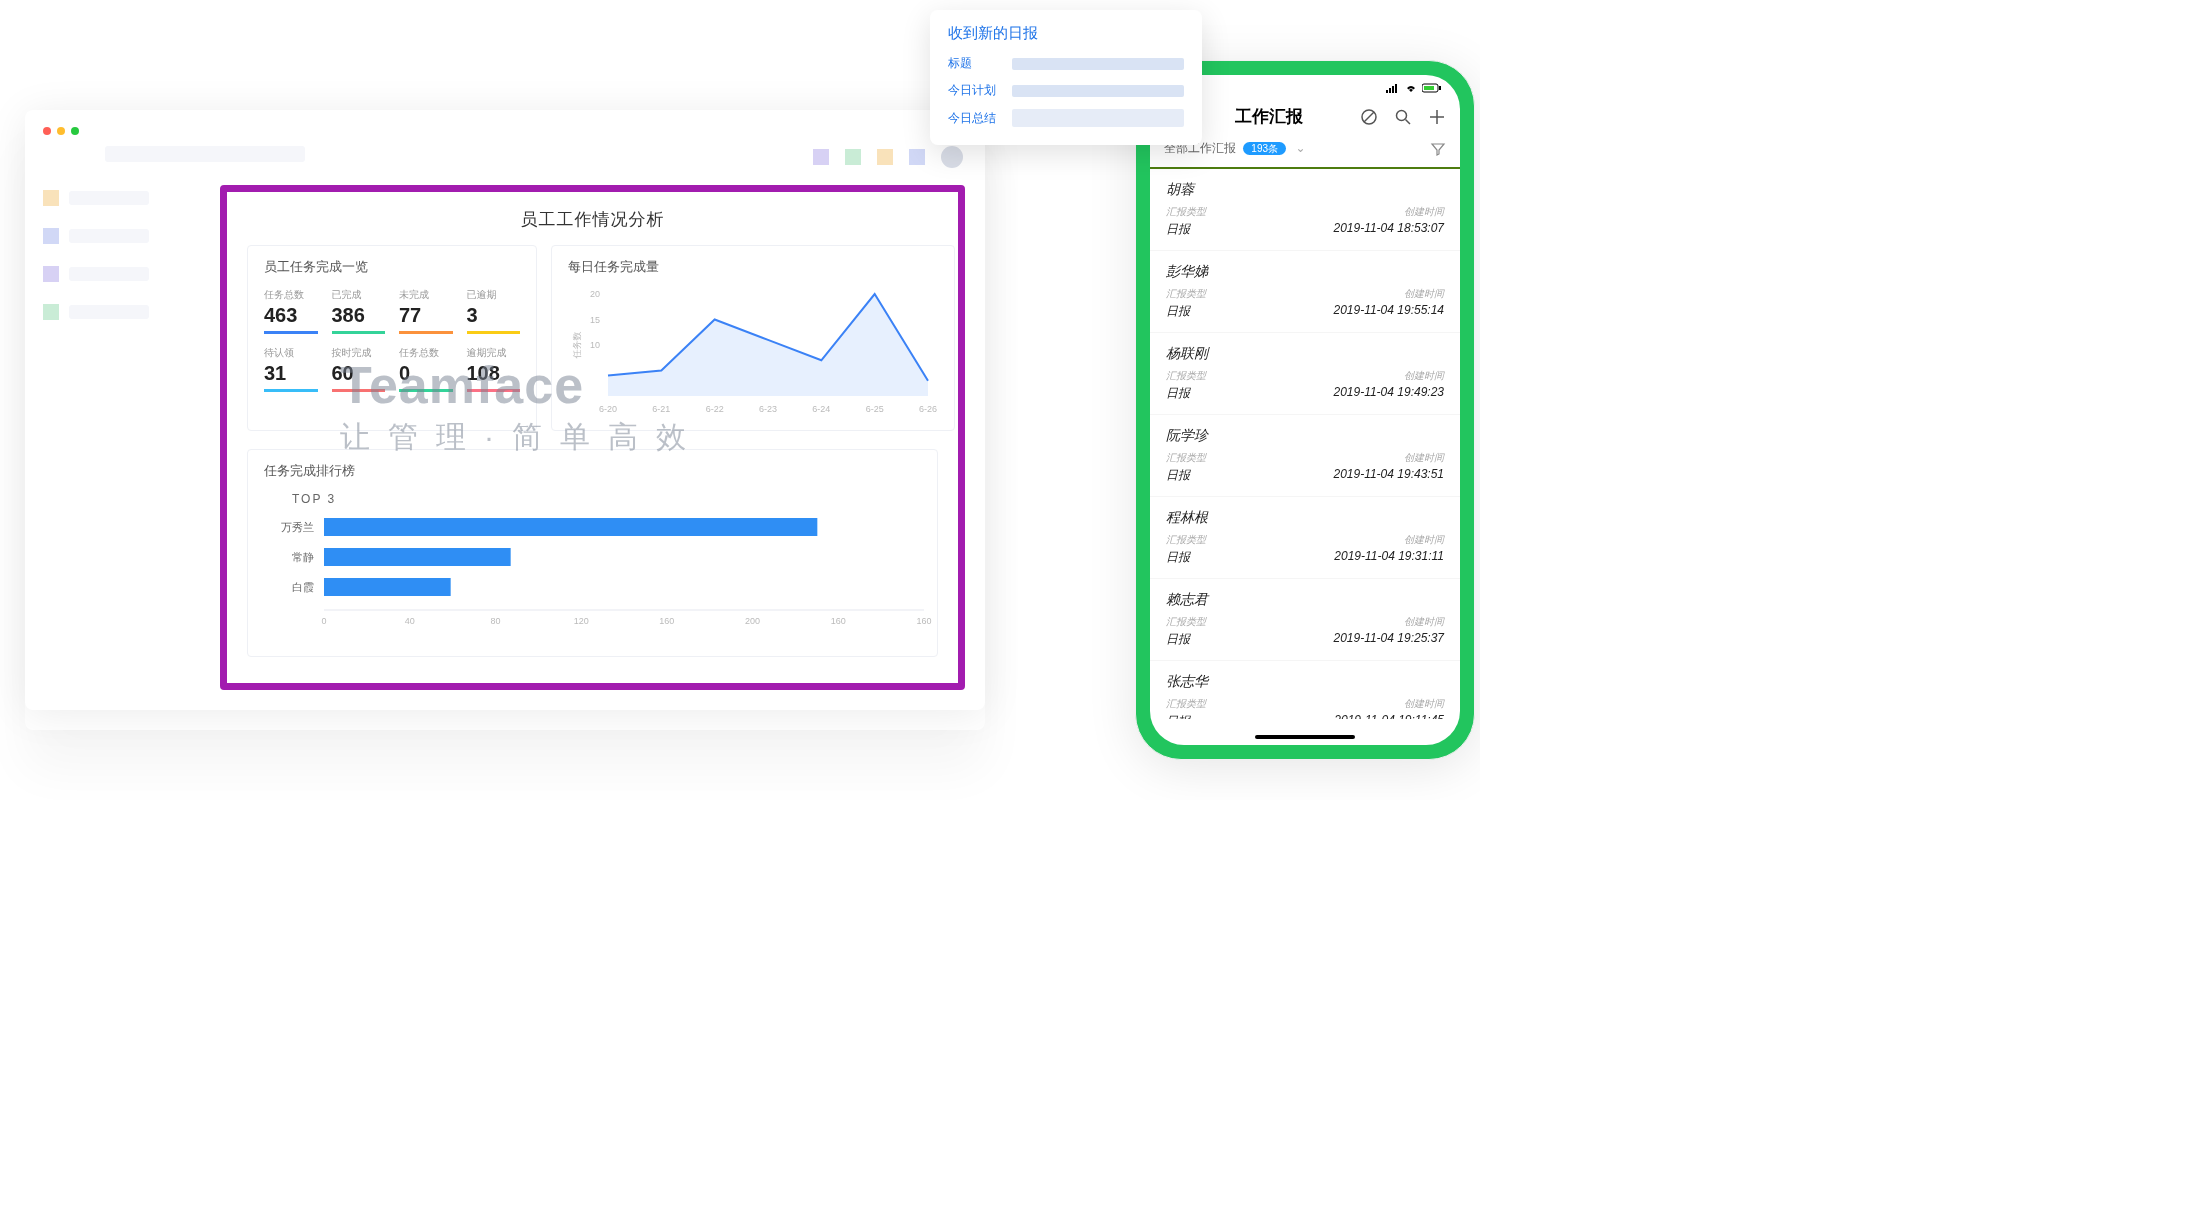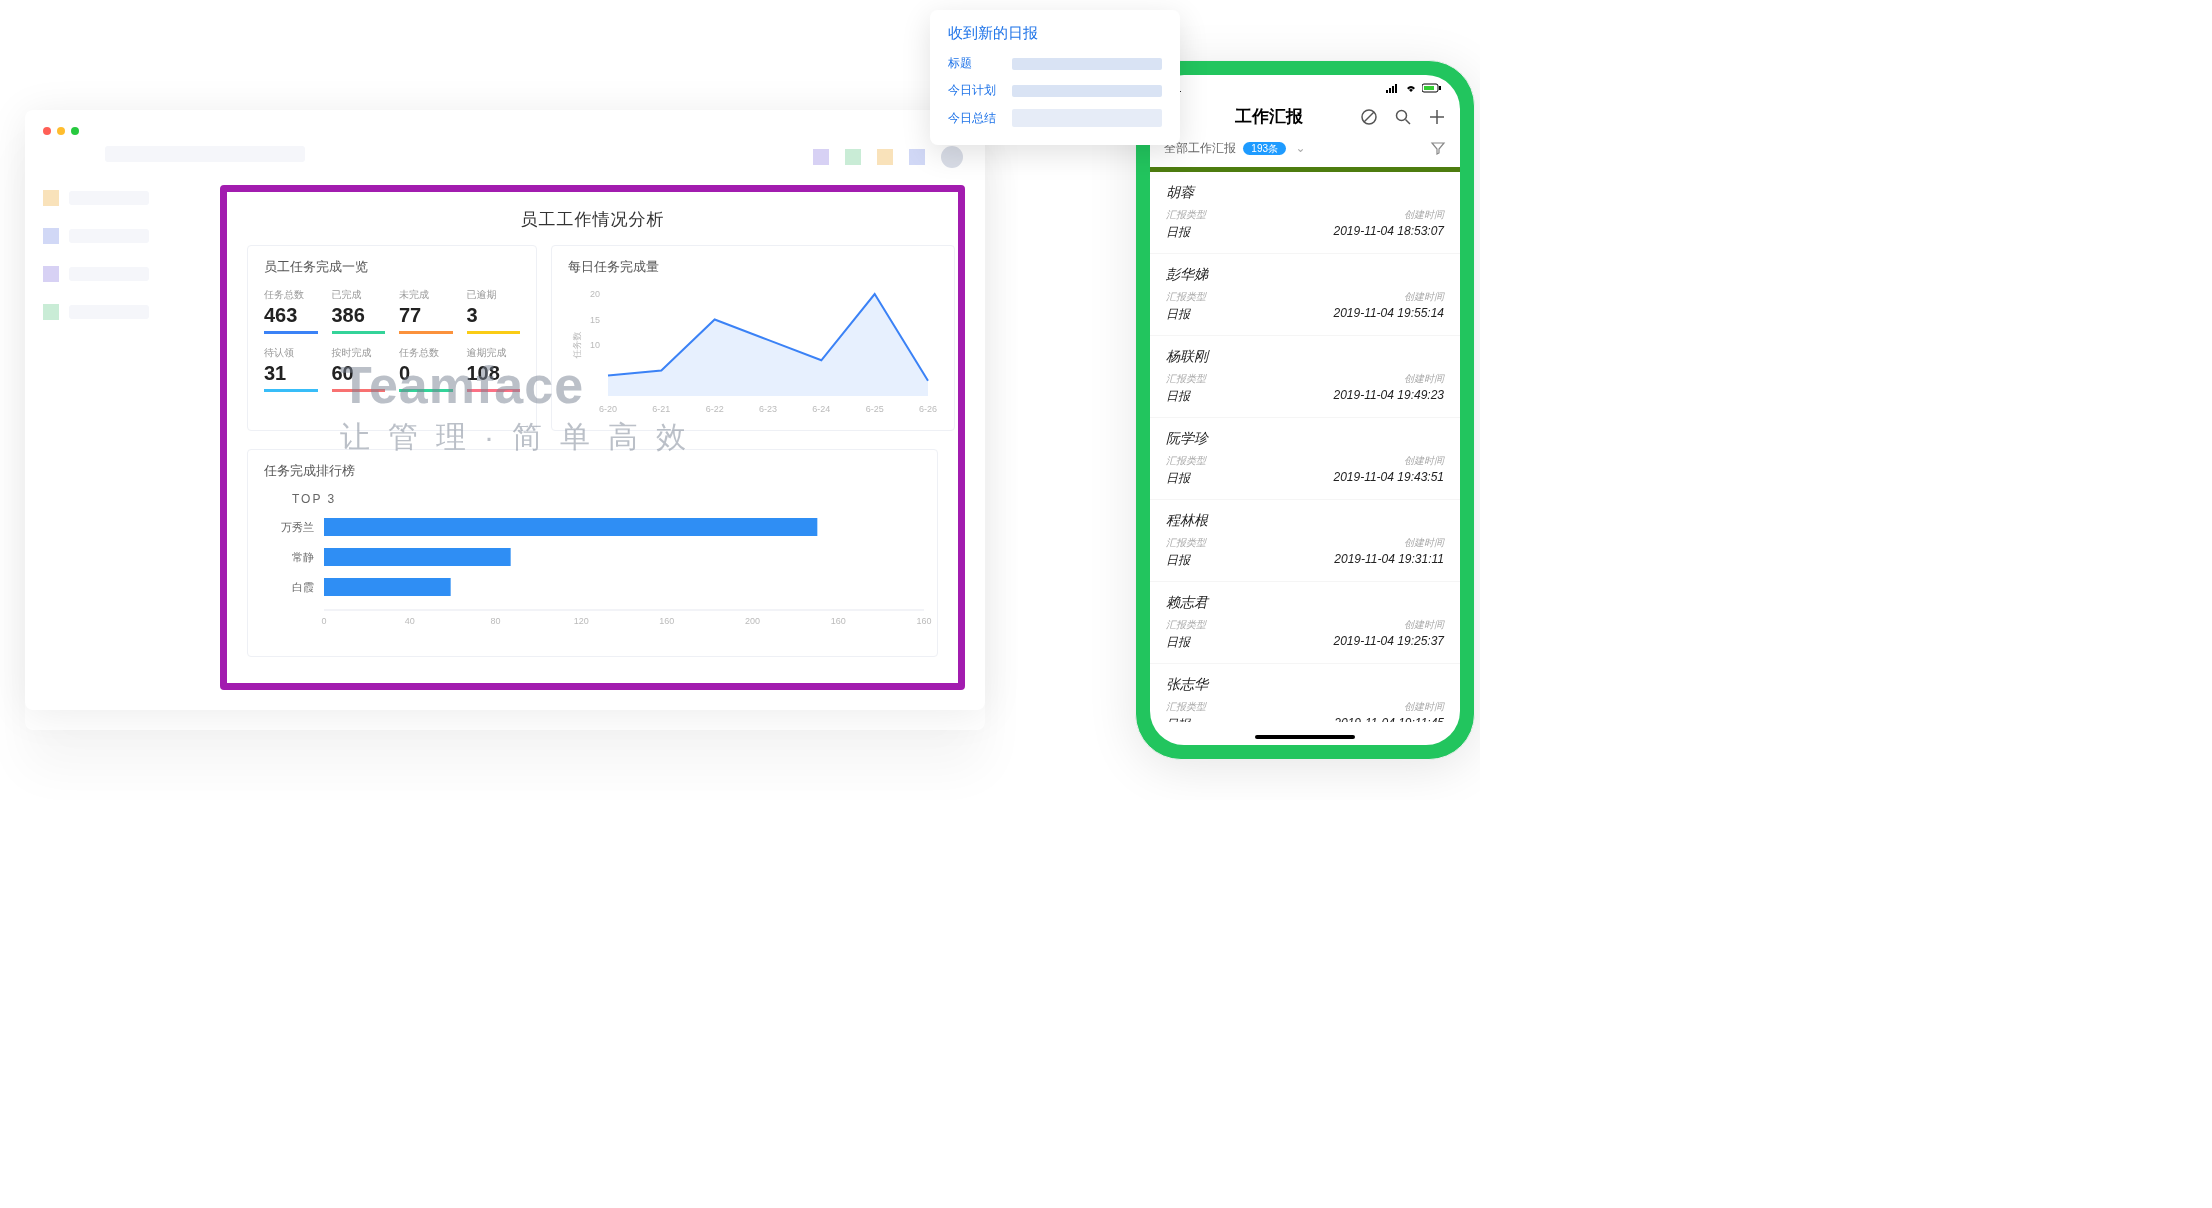--- a/index.html
+++ b/index.html
@@ -77,21 +77,21 @@
 .rank-card { border: 1px solid #eef0f5; border-radius: 4px; padding: 12px 16px; }
 .top3 { font-size: 12px; color: #666; margin: 6px 0 8px 28px; letter-spacing: 2px; }
 
 
 .watermark { position: absolute; left: 340px; top: 355px; pointer-events: none; }
 .watermark .big { font-size: 52px; font-weight: 600; color: rgba(120,130,145,0.5); letter-spacing: 1px; }
 .watermark .sub { font-size: 30px; color: rgba(120,130,145,0.5); letter-spacing: 18px; margin-top: 2px; }
 
 
 .popup {
-  position: absolute; left: 930px; top: 10px; width: 250px;
+  position: absolute; left: 930px; top: 10px; width: 272px;
   background: #fff; border-radius: 8px; box-shadow: 0 8px 30px rgba(0,0,0,.12);
   padding: 14px 18px 18px; z-index: 20;
 }
 .popup-title { color: #1e73e8; font-size: 15px; font-weight: 500; margin-bottom: 12px; }
 .popup-row { display: flex; align-items: center; gap: 14px; margin-bottom: 10px; }
 .popup-row:last-child { margin-bottom: 0; }
 .popup-label { color: #1e73e8; font-size: 12px; width: 50px; }
 .popup-bar { flex: 1; height: 12px; background: #d9e3f4; border-radius: 2px; }
 .popup-bar.big { height: 18px; background: #e6ecf7; }
 
@@ -102,21 +102,21 @@
   border: 1px solid #f0f0f0;
 }
 .phone-inner { position: absolute; inset: 14px; border-radius: 34px; overflow: hidden; background: #fff; }
 .notch { position: absolute; top: 0; left: 50%; transform: translateX(-50%); width: 130px; height: 22px; background: #fff; border-bottom-left-radius: 14px; border-bottom-right-radius: 14px; z-index: 3; }
 .statusbar { display: flex; justify-content: space-between; align-items: center; padding: 6px 18px 0; font-size: 12px; font-weight: 500; }
 .status-icons { display: flex; align-items: center; gap: 4px; }
 .phone-header { display: flex; align-items: center; justify-content: space-between; padding: 10px 14px 12px; }
 .phone-title { font-size: 17px; font-weight: 600; }
 .phone-icons { display: flex; gap: 16px; color: #333; }
 .back { color: #1e73e8; font-size: 14px; }
-.filter-row { display: flex; align-items: flex-start; justify-content: space-between; padding: 0 14px 10px; font-size: 12px; color: #666; border-bottom: 5px solid #4d7c0f; }
+.filter-row { display: flex; align-items: flex-end; justify-content: space-between; padding: 0 14px 10px; font-size: 12px; color: #666; border-bottom: 2px solid #4d7c0f; }
 .badge { background: #1e9bff; color: #fff; border-radius: 10px; padding: 1px 8px; font-size: 10px; margin-left: 4px; }
 .chev { margin-left: 6px; color: #aaa; }
 .filter-icon-stroke { stroke: #888; fill: none; }
 
 .report-list { overflow-y: auto; height: calc(100% - 120px); font-style: italic; }
 .report-item { padding: 12px 16px; border-bottom: 1px solid #f5f5f5; }
 .report-name { font-size: 14px; font-weight: 500; color: #222; margin-bottom: 6px; }
 .report-row { display: flex; justify-content: space-between; font-size: 10px; color: #aaa; }
 .report-row2 { display: flex; justify-content: space-between; font-size: 12px; color: #222; margin-top: 2px; }
 .home-indicator { position: absolute; bottom: 6px; left: 50%; transform: translateX(-50%); width: 100px; height: 4px; background: #000; border-radius: 3px; }

